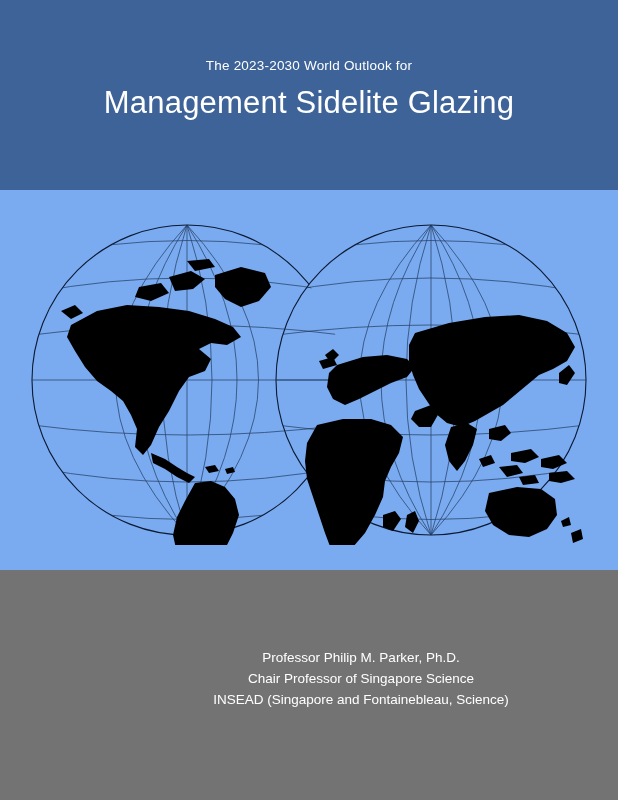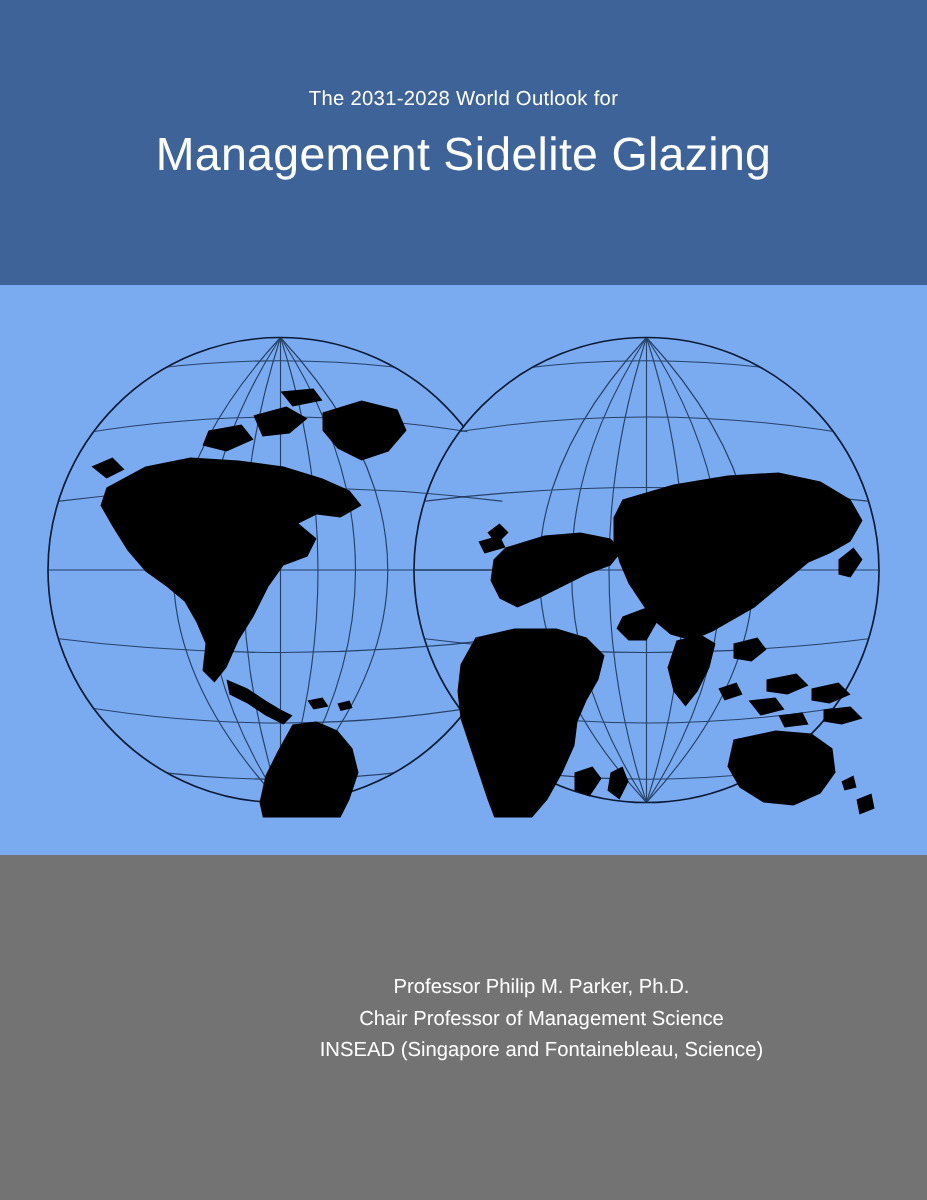--- a/index.html
+++ b/index.html
@@ -87,21 +87,21 @@
     width: 430px;
   }
   .byline div { white-space: nowrap; }
 </style>
 </head>
 <body>
 
 <div class="cover">
 
   <div class="title-band">
-    <div class="series-line">The 2031-2028 World Outlook for</div>
+    <div class="series-line">The 2023-2030 World Outlook for</div>
     <div class="main-title">Management Sidelite Glazing</div>
   </div>
 
   <div class="globe-panel">
     <div class="globe-wrap">
       <svg viewBox="0 0 580 330" xmlns="http://www.w3.org/2000/svg" aria-hidden="true">
         <defs>
           <clipPath id="leftSphere">
               <circle cx="168" cy="165" r="155"></circle>
             </clipPath>
@@ -211,18 +211,18 @@
 
           <path d="M306,140 L314,134 L320,140 L312,148 Z"></path>
         </g>
       </svg>
     </div>
   </div>
 
   <div class="lower-band">
     <div class="byline">
       <div>Professor Philip M. Parker, Ph.D.</div>
-      <div>Chair Professor of Management Science</div>
+      <div>Chair Professor of Singapore Science</div>
       <div>INSEAD (Singapore and Fontainebleau, Science)</div>
     </div>
   </div>
 
 </div>
 
 </body></html>

